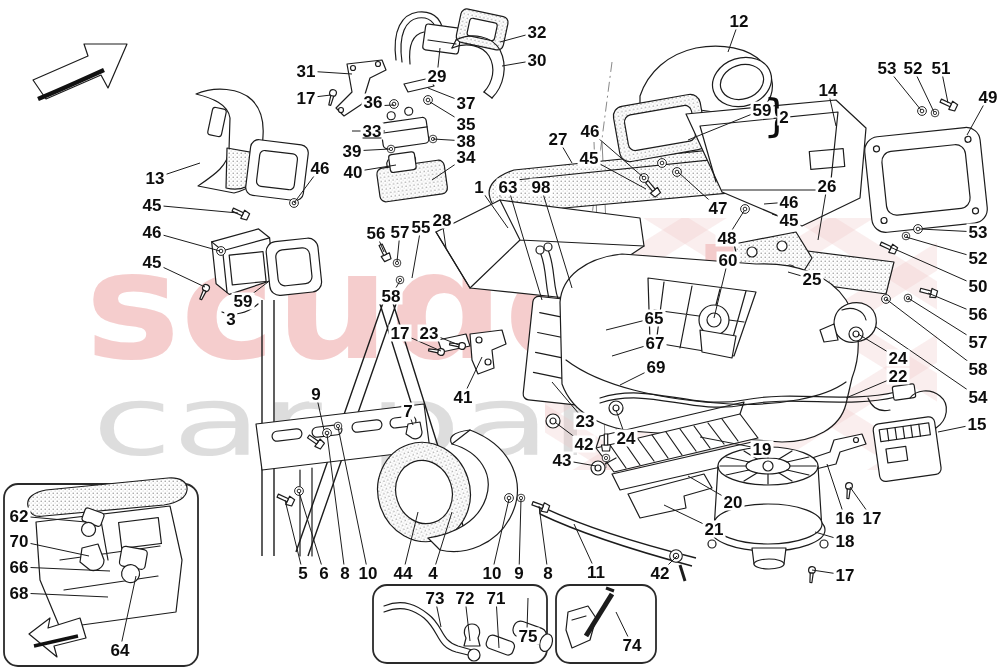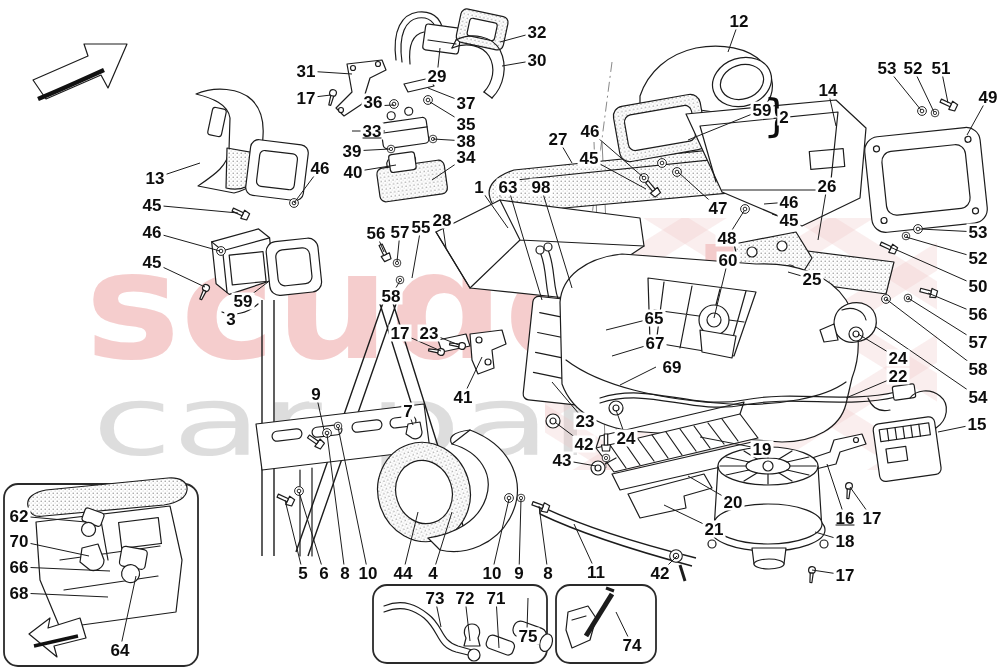--- a/index.html
+++ b/index.html
@@ -489,21 +489,21 @@
     <div class="callout" style="left: 316px; top: 394px;">9</div>
     <div class="callout" style="left: 408px; top: 411px;">7</div>
     <div class="callout" style="left: 558px; top: 139px;">27</div>
     <div class="callout" style="left: 479px; top: 187px;">1</div>
     <div class="callout" style="left: 508px; top: 187px;">63</div>
     <div class="callout" style="left: 541px; top: 187px;">98</div>
     <div class="callout" style="left: 590px; top: 131px;">46</div>
     <div class="callout" style="left: 589px; top: 158px;">45</div>
     <div class="callout" style="left: 654px; top: 318px;">65</div>
     <div class="callout" style="left: 655px; top: 343px;">67</div>
-    <div class="callout" style="left: 656px; top: 367px; margin-left: 16px;">69</div>
+    <div class="callout" style="left: 656px; top: 367px;">69</div>
     <div class="callout" style="left: 585px; top: 421px;">23</div>
     <div class="callout" style="left: 584px; top: 444px;">42</div>
     <div class="callout" style="left: 562px; top: 460px;">43</div>
     <div class="callout" style="left: 626px; top: 438px;">24</div>
     <div class="callout" style="left: 739px; top: 21px;">12</div>
     <div class="callout" style="left: 762px; top: 110px;">59</div>
     <div class="callout" style="left: 784px; top: 117px;">2</div>
     <div class="callout" style="left: 828px; top: 90px;">14</div>
     <div class="callout" style="left: 887px; top: 68px;">53</div>
     <div class="callout" style="left: 913px; top: 68px;">52</div>
@@ -522,21 +522,21 @@
     <div class="callout" style="left: 978px; top: 314px;">56</div>
     <div class="callout" style="left: 978px; top: 342px;">57</div>
     <div class="callout" style="left: 978px; top: 369px;">58</div>
     <div class="callout" style="left: 978px; top: 397px;">54</div>
     <div class="callout" style="left: 898px; top: 358px;">24</div>
     <div class="callout" style="left: 898px; top: 376px;">22</div>
     <div class="callout" style="left: 977px; top: 424px;">15</div>
     <div class="callout" style="left: 762px; top: 449px;">19</div>
     <div class="callout" style="left: 733px; top: 502px;">20</div>
     <div class="callout" style="left: 714px; top: 529px;">21</div>
-    <div class="callout" style="left: 845px; top: 518px; text-decoration: underline;">16</div>
+    <div class="callout" style="left: 845px; top: 518px;">16</div>
     <div class="callout" style="left: 872px; top: 518px;">17</div>
     <div class="callout" style="left: 845px; top: 541px;">18</div>
     <div class="callout" style="left: 845px; top: 575px;">17</div>
     <div class="callout" style="left: 596px; top: 572px;">11</div>
     <div class="callout" style="left: 660px; top: 573px;">42</div>
     <div class="callout" style="left: 303px; top: 573px;">5</div>
     <div class="callout" style="left: 324px; top: 573px;">6</div>
     <div class="callout" style="left: 345px; top: 573px;">8</div>
     <div class="callout" style="left: 368px; top: 573px;">10</div>
     <div class="callout" style="left: 403px; top: 573px;">44</div>

